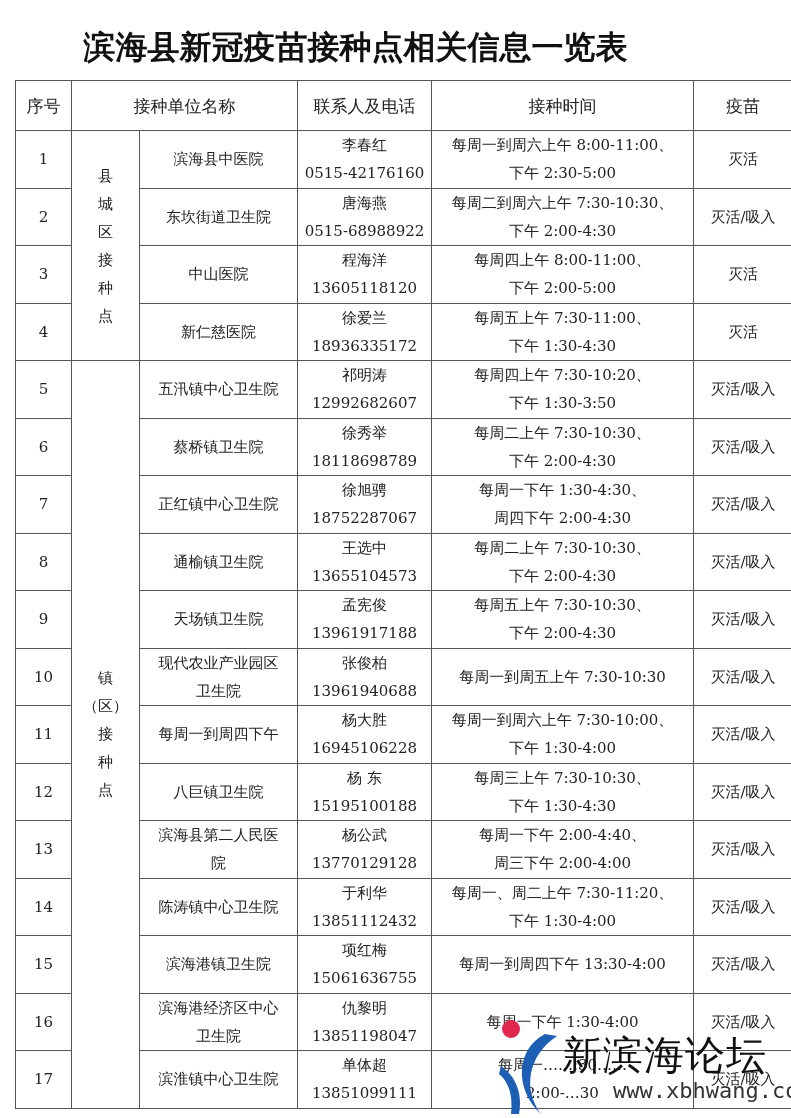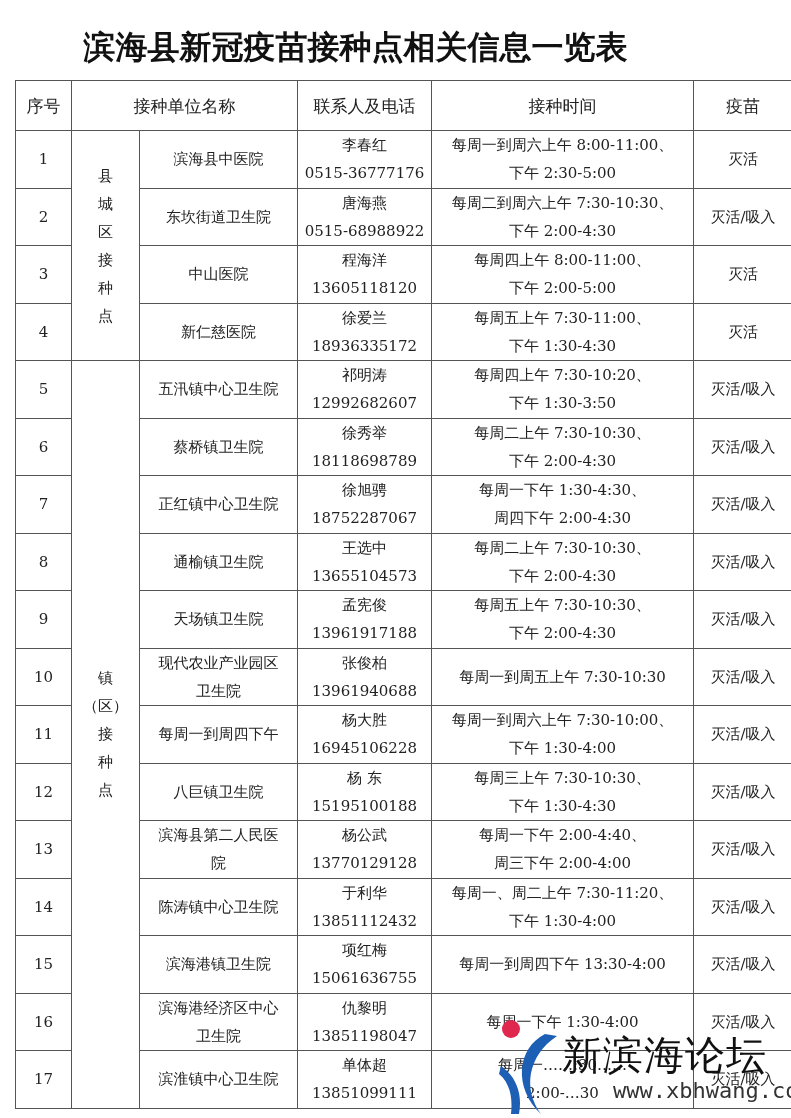--- a/index.html
+++ b/index.html
@@ -55,21 +55,21 @@
           <span>区</span>
           <span>接</span>
           <span>种</span>
           <span>点</span>
         </td>
         <td>
           <span class="two">滨海县中医院</span>
         </td>
         <td>
           <span class="two">李春红</span>
-          <span class="two">0515-36777176</span>
+          <span class="two">0515-42176160</span>
         </td>
         <td>
           <span class="two">每周一到周六上午 8:00-11:00、</span>
           <span class="two">下午 2:30-5:00</span>
         </td>
         <td>灭活</td>
       </tr>
       <tr class="row">
         <td>2</td>
         <td>

